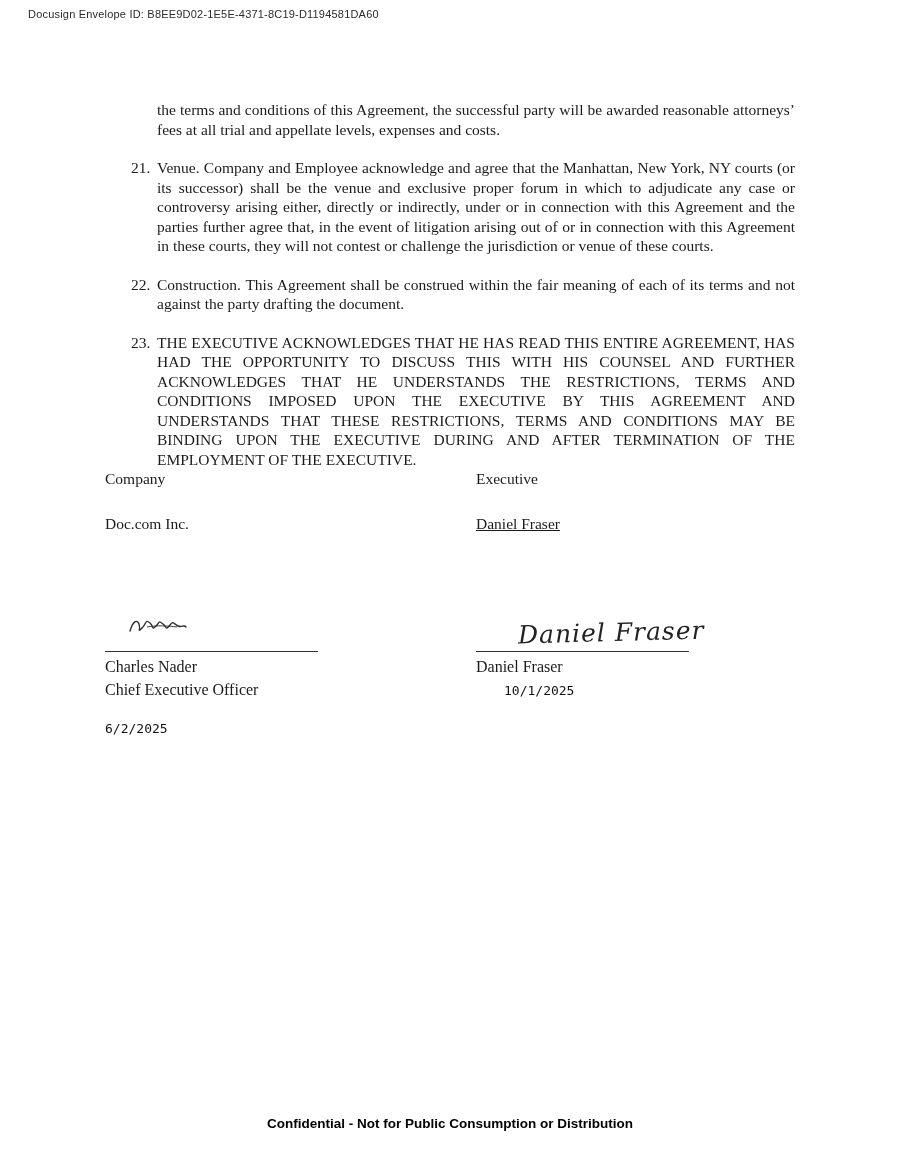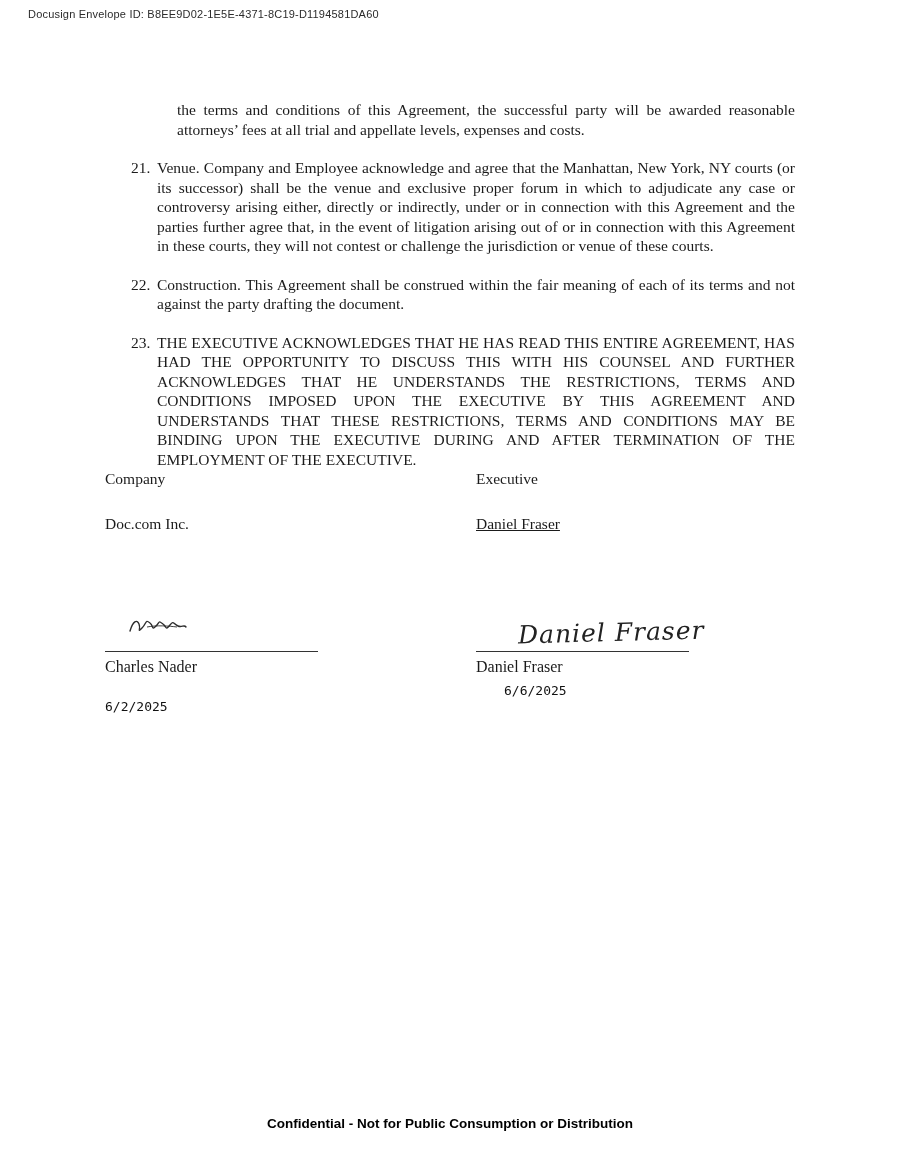--- a/index.html
+++ b/index.html
@@ -25,21 +25,21 @@
   }
   .content {
     position: absolute;
     left: 105px;
     top: 100px;
     width: 690px;
     font-size: 15.5px;
     line-height: 19.5px;
   }
   .para { margin: 0; text-align: justify; }
-  .cont-para { margin-left: 72px; }
+  .cont-para { margin-left: 52px; }
   .clause {
     display: flex;
     margin-top: 19px;
     justify-content: center;
   }
   .clause-num {
     flex: 0 0 26px;
     margin-left: 26px;
   }
   .clause-text {
@@ -145,30 +145,31 @@
         <div class="sig-area">
           <div class="scribble-wrap">
             <svg width="62" height="22" viewBox="0 0 62 22" fill="none" xmlns="http://www.w3.org/2000/svg">
               <path d="M3 16 C6 6, 10 4, 12 9 C14 14, 10 18, 15 13 C20 8, 18 4, 23 8 C27 11, 24 16, 29 11 C33 7, 31 5, 36 9 C40 12, 38 16, 43 10 C47 5, 46 9, 51 11 C55 13, 57 9, 59 12" stroke="#2d2d2d" stroke-width="1.4" stroke-linecap="round" fill="none"></path>
               <path d="M20 12 C30 10, 42 11, 50 12" stroke="#2d2d2d" stroke-width="0.9" fill="none"></path>
             </svg>
           </div>
         </div>
         <div class="sig-line"></div>
         <div class="signer-name">Charles Nader</div>
+        <div class="signer-title">Chief Executive Officer</div>
         <div class="date-stamp">6/2/2025</div>
       </div>
 
       <div class="col-right">
         <div class="sig-area">
           <div class="script-signature">Daniel Fraser</div>
         </div>
         <div class="sig-line"></div>
         <div class="signer-name">Daniel Fraser</div>
-        <div class="date-stamp exec-date">6/6/2025</div>
+        <div class="date-stamp exec-date">10/1/2025</div>
       </div>
 
     </div>
 
   </div>
 
   <div class="footer">Confidential - Not for Public Consumption or Distribution</div>
 
 </div>
 

